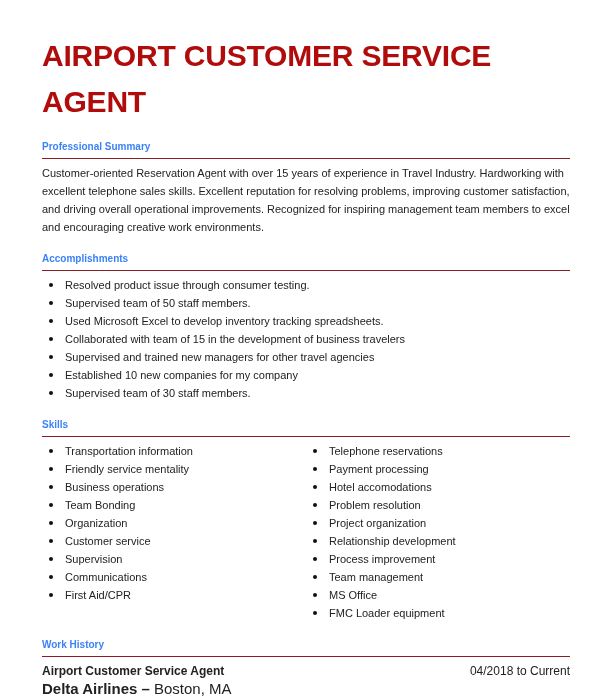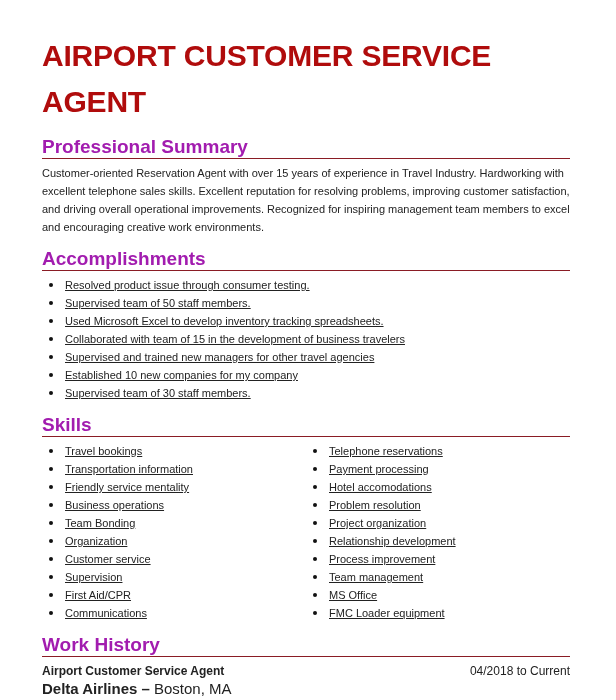--- a/index.html
+++ b/index.html
@@ -28,23 +28,23 @@
       font-weight: bold;
       font-size: 30px;
       line-height: 46px;
       color: #b00c0c;
       letter-spacing: -0.2px;
     }
     .section {
       margin: 0;
     }
     .section-heading {
-      font-size: 19px;
+      font-size: 10px;
       line-height: 18px;
-      color: #a21caf;
+      color: #3b82f6;
       padding-bottom: 2px;
       border-bottom: 1px solid #8a1c24;
       margin: 0;
     }
     .summary-text {
       font-size: 11px;
       line-height: 18px;
       margin: 5px 0 0 0;
       color: #222222;
     }
@@ -52,21 +52,20 @@
       list-style: none;
       margin: 5px 0 0 0;
       padding: 0;
     }
     ul.bullets li {
       position: relative;
       font-size: 11px;
       line-height: 18px;
       padding-left: 23px;
       color: #222222;
-      text-decoration: underline;
     }
     ul.bullets li .dot {
       position: absolute;
       left: 7px;
       top: 7px;
       width: 4px;
       height: 4px;
       border-radius: 50%;
       background: #111111;
     }
@@ -125,30 +124,29 @@
       <li><span class="dot"></span><span>Supervised and trained new managers for other travel agencies</span></li>
       <li><span class="dot"></span><span>Established 10 new companies for my company</span></li>
       <li><span class="dot"></span><span>Supervised team of 30 staff members.</span></li>
     </ul>
   </div>
 
   <div class="section" style="margin-top:14px;">
     <h2 class="section-heading">Skills</h2>
     <div class="skills-grid">
       <ul class="bullets">
-        <li><span class="dot"></span><span>Travel bookings</span></li>
         <li><span class="dot"></span><span>Transportation information</span></li>
         <li><span class="dot"></span><span>Friendly service mentality</span></li>
         <li><span class="dot"></span><span>Business operations</span></li>
         <li><span class="dot"></span><span>Team Bonding</span></li>
         <li><span class="dot"></span><span>Organization</span></li>
         <li><span class="dot"></span><span>Customer service</span></li>
         <li><span class="dot"></span><span>Supervision</span></li>
+        <li><span class="dot"></span><span>Communications</span></li>
         <li><span class="dot"></span><span>First Aid/CPR</span></li>
-        <li><span class="dot"></span><span>Communications</span></li>
       </ul>
       <ul class="bullets">
         <li><span class="dot"></span><span>Telephone reservations</span></li>
         <li><span class="dot"></span><span>Payment processing</span></li>
         <li><span class="dot"></span><span>Hotel accomodations</span></li>
         <li><span class="dot"></span><span>Problem resolution</span></li>
         <li><span class="dot"></span><span>Project organization</span></li>
         <li><span class="dot"></span><span>Relationship development</span></li>
         <li><span class="dot"></span><span>Process improvement</span></li>
         <li><span class="dot"></span><span>Team management</span></li>

